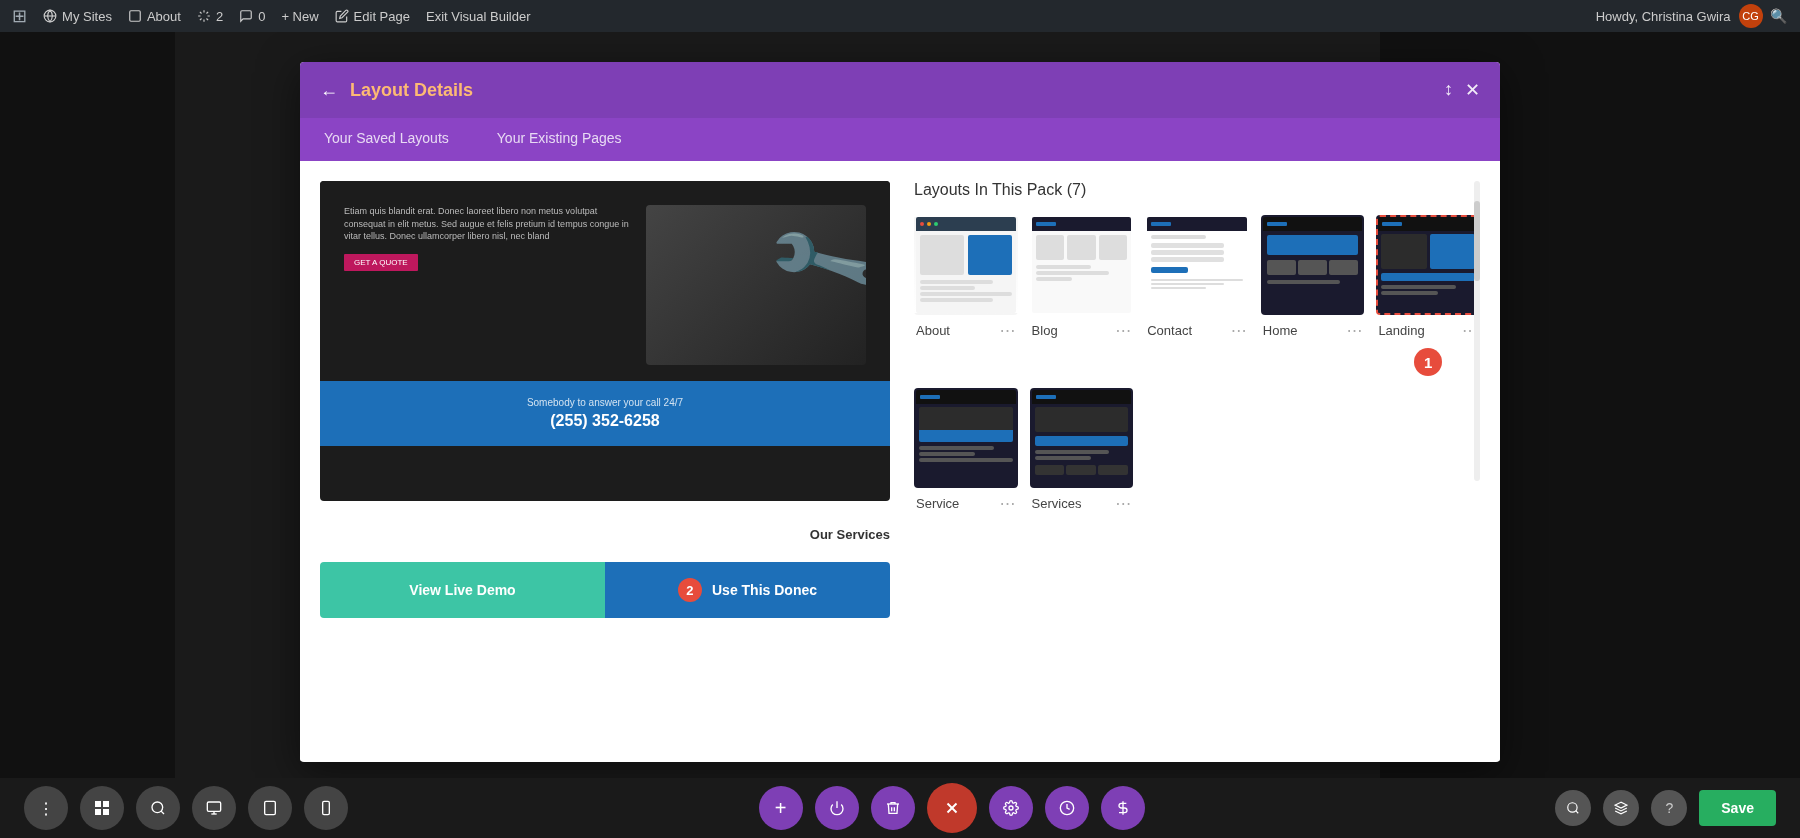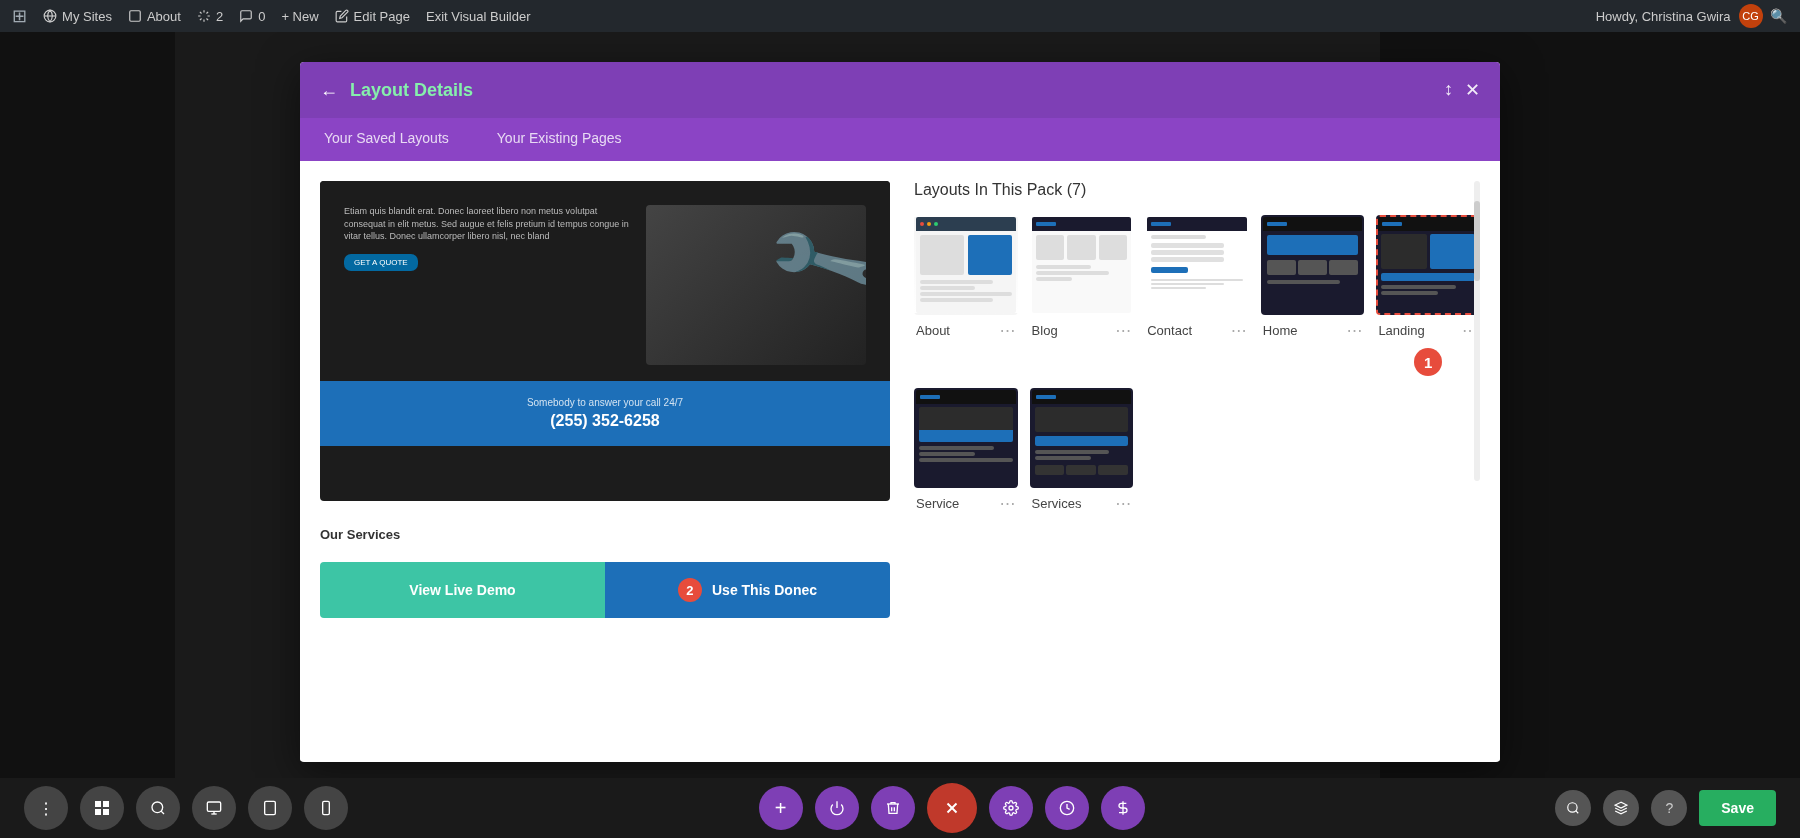--- a/index.html
+++ b/index.html
@@ -21,46 +21,46 @@
     #left-panel { position: absolute; top: 32px; left: 0; width: 175px; bottom: 60px; background: #111; }
     #right-panel { position: absolute; top: 32px; right: 0; width: 420px; bottom: 60px; background: #111; }
 
     
     #modal-overlay { position: absolute; top: 32px; left: 0; right: 0; bottom: 60px; display: flex; align-items: flex-start; justify-content: center; padding-top: 30px; }
     #modal { background: #fff; width: 1200px; min-height: 700px; border-radius: 4px; overflow: hidden; box-shadow: 0 10px 40px rgba(0,0,0,0.5); }
 
     
     #modal-header { background: #7e3fb5; padding: 0 20px; height: 56px; display: flex; align-items: center; gap: 12px; }
     #modal-header .back-icon { color: #fff; font-size: 18px; cursor: pointer; }
-    #modal-header .title { color: #86efac; font-size: 18px; font-weight: 600; flex: 1; }
+    #modal-header .title { color: #fdba74; font-size: 18px; font-weight: 600; flex: 1; }
     #modal-header .header-icons { display: flex; gap: 12px; }
     #modal-header .header-icons span { color: #fff; font-size: 18px; cursor: pointer; opacity: 0.9; }
 
     
     #modal-tabs { background: #8b44c5; display: flex; }
     .modal-tab { padding: 12px 24px; color: rgba(255,255,255,0.8); font-size: 14px; cursor: pointer; border-bottom: 3px solid transparent; }
     .modal-tab.active { background: #fff; color: #333; border-bottom: 3px solid #fff; }
 
     
     #modal-body { display: flex; background: #fff; padding: 20px; gap: 24px; min-height: 600px; }
 
     
     #preview-panel { width: 570px; flex-shrink: 0; display: flex; flex-direction: column; gap: 16px; }
     #preview-image { background: #1c1c1c; border-radius: 4px; overflow: hidden; height: 320px; position: relative; }
     .preview-top { background: #1c1c1c; padding: 24px; display: flex; gap: 16px; height: 200px; }
     .preview-text-block { color: #fff; }
     .preview-title { font-size: 20px; font-weight: 800; color: #fff; line-height: 1.2; margin-bottom: 8px; }
     .preview-body-text { font-size: 9px; color: #bbb; line-height: 1.4; margin-bottom: 8px; }
-    .preview-btn-sm { background: #0369a1; color: #fff; font-size: 8px; padding: 4px 10px; border-radius: 7px; display: inline-block; }
+    .preview-btn-sm { background: #be185d; color: #fff; font-size: 8px; padding: 4px 10px; border-radius: 1px; display: inline-block; }
     .preview-img-right { width: 220px; height: 160px; background: linear-gradient(135deg, #444 0%, #222 100%); border-radius: 4px; flex-shrink: 0; position: relative; overflow: hidden; }
     .wrench-visual { position: absolute; right: -10px; top: 10px; font-size: 80px; transform: rotate(-30deg); opacity: 0.6; }
     .preview-bottom-blue { background: #1d6fb8; padding: 16px 20px; }
     .preview-call-text { color: rgba(255,255,255,0.8); font-size: 10px; text-align: center; }
     .preview-phone { color: #fff; font-size: 16px; font-weight: 700; text-align: center; margin-top: 4px; }
-    .preview-services-label { text-align: left; font-size: 13px; color: #333; font-weight: 600; padding: 10px 0 4px; }
+    .preview-services-label { text-align: right; font-size: 13px; color: #333; font-weight: 600; padding: 10px 0 4px; }
     #preview-actions { display: flex; gap: 0; border-radius: 4px; overflow: hidden; }
     .btn-live-demo { background: #3dc5a5; color: #fff; font-size: 14px; font-weight: 600; padding: 16px 0; flex: 1; text-align: center; cursor: pointer; border: none; }
     .btn-use-layout { background: #1d6fb8; color: #fff; font-size: 14px; font-weight: 600; padding: 16px 0; flex: 1; text-align: center; cursor: pointer; border: none; display: flex; align-items: center; justify-content: center; gap: 10px; }
     .badge-2 { background: #e74c3c; color: #fff; border-radius: 50%; width: 24px; height: 24px; font-size: 13px; font-weight: 700; display: flex; align-items: center; justify-content: center; }
 
     
     #layouts-panel { flex: 1; overflow-y: auto; position: relative; }
     #layouts-title { font-size: 16px; color: #333; font-weight: 500; margin-bottom: 16px; }
     .layouts-grid { display: grid; grid-template-columns: repeat(5, 1fr); gap: 12px; }
     .layout-item { cursor: pointer; }

